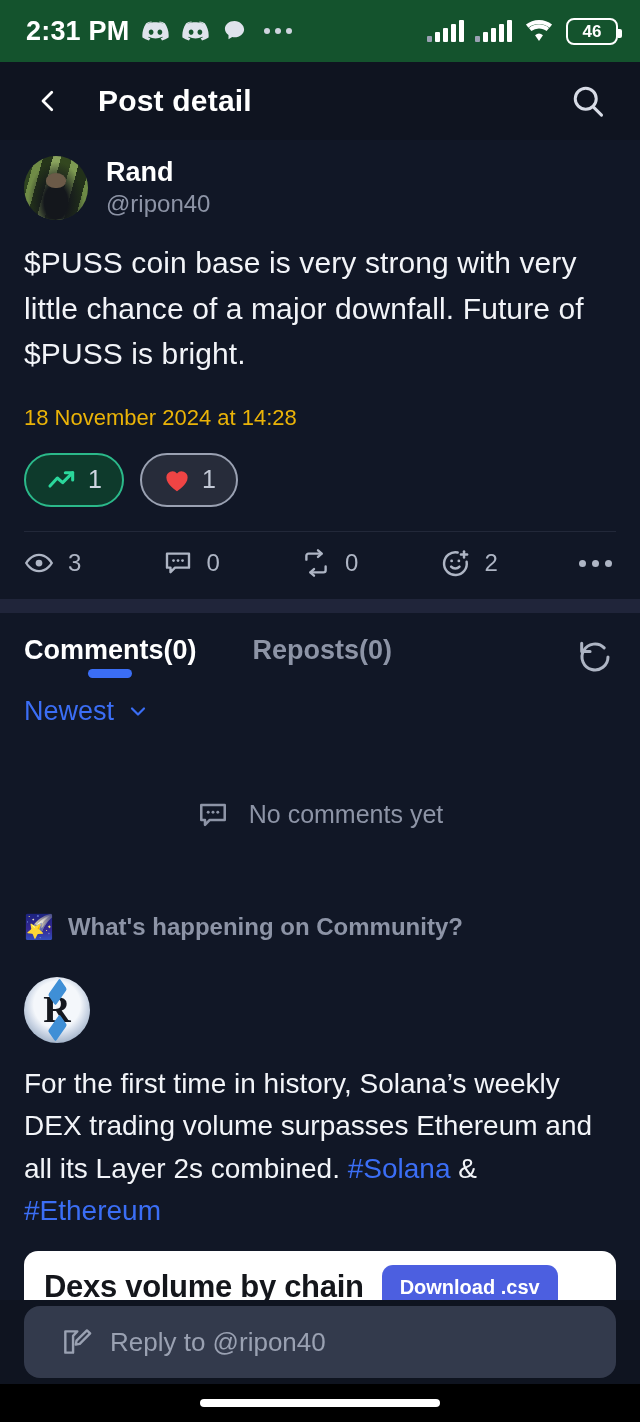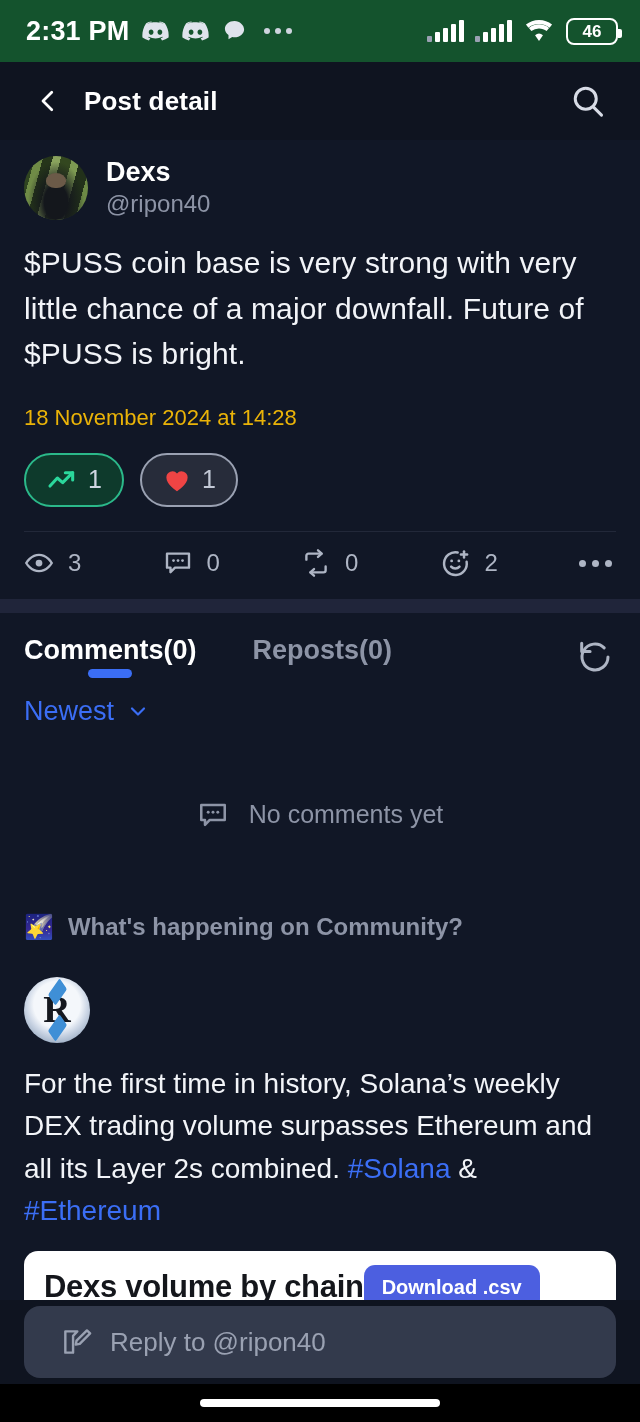--- a/index.html
+++ b/index.html
@@ -46,21 +46,21 @@
   }
   .battery span { font-size:17px; font-weight:700; color:#ffffff; line-height:1; }
 
   
   .appbar {
     height:78px; flex:0 0 78px;
     display:flex; align-items:center; padding:0 26px 0 26px;
     background:#0f1420;
   }
   .back-btn { width:44px; height:44px; display:flex; align-items:center; justify-content:center; cursor:pointer; }
-  .appbar-title { font-size:26px; font-weight:700; color:#ffffff; margin-left:14px; letter-spacing:0.2px; }
+  .appbar-title { font-size:30px; font-weight:700; color:#ffffff; margin-left:28px; letter-spacing:0.2px; }
   .appbar-spacer { flex:1; }
   .search-btn { width:52px; height:52px; display:flex; align-items:center; justify-content:center; cursor:pointer; }
 
   
   .scroll { flex:1; overflow:hidden; display:flex; flex-direction:column; background:#0f1420; }
 
   
   .post { padding:16px 24px 0 24px; background:#111726; }
   .post-head { display:flex; align-items:center; gap:18px; }
   .avatar {
@@ -148,21 +148,21 @@
   .cr-time { font-size:23px; color:#8d94a6; }
   .cr-handle { font-size:24px; color:#8d94a6; margin-top:2px; }
 
   .promo-body { font-size:28px; line-height:1.52; color:#f2f4f8; margin-top:20px; }
   .tag { color:#3b6ef5; }
 
   .embed {
     margin-top:18px; background:#ffffff; border-radius:14px 14px 0 0;
     height:136px; overflow:hidden; position:relative; padding:14px 20px 0 20px;
   }
-  .embed-row1 { display:flex; align-items:center; }
+  .embed-row1 { display:flex; align-items:center; gap:18px; }
   .embed-title { font-size:31px; font-weight:700; color:#14161b; letter-spacing:-0.3px; }
   .dl-btn {
     background:#4c5fe0; color:#ffffff; font-size:20px; font-weight:700;
     padding:11px 18px; border-radius:11px; cursor:pointer; white-space:nowrap;
   }
   .embed-sub { font-size:21px; color:#20222a; text-align:right; margin-top:14px; }
   .embed-panel {
     position:absolute; left:22px; right:22px; top:118px; height:60px;
     background:#fbfcfe; border:1px solid #e4e9f2; border-radius:12px 12px 0 0;
   }
@@ -247,21 +247,21 @@
   </div>
 
   <div class="scroll">
 
     <div class="post">
       <div class="post-head">
         <div class="avatar">
           <div class="avatar-photo"></div>
         </div>
         <div class="au-names">
-          <div class="au-name">Dexs</div>
+          <div class="au-name">Rand</div>
           <div class="au-handle">@ripon40</div>
         </div>
       </div>
 
       <div class="post-body">$PUSS coin base is very strong with very little chance of a major downfall. Future of $PUSS is bright.</div>
       <div class="post-time">18 November 2024 at 14:28</div>
 
       <div class="reactions">
         <div class="pill green">
           <svg width="32" height="32" viewBox="0 0 24 24" fill="none" stroke="#2bd79c" stroke-width="2.3" stroke-linecap="round" stroke-linejoin="round">

